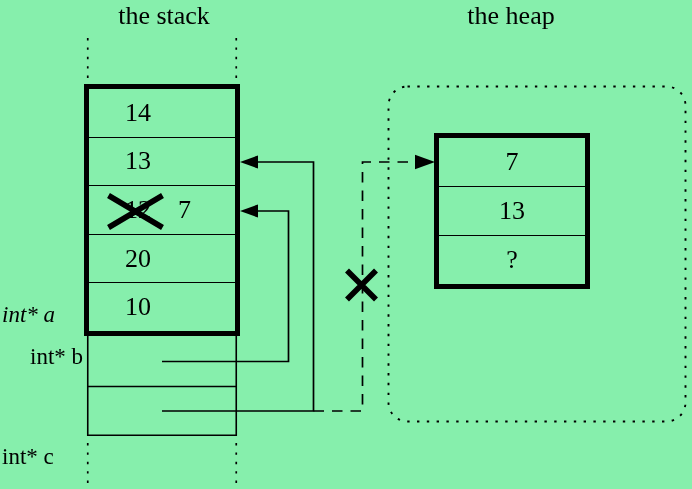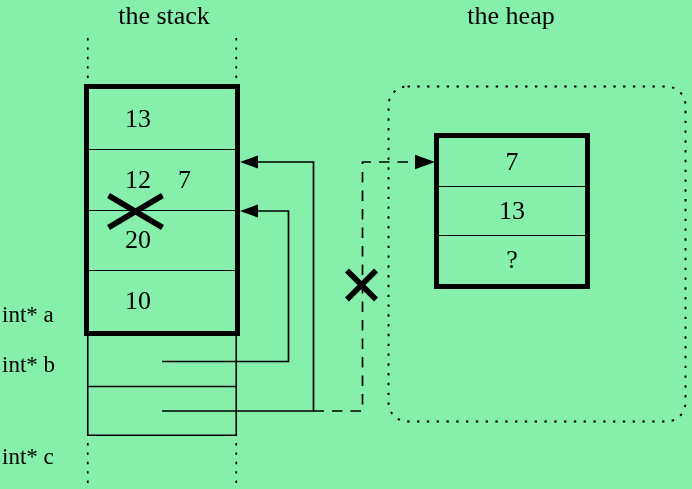--- a/index.html
+++ b/index.html
@@ -52,42 +52,45 @@
 
   .ptr-label {
     position: absolute;
     left: 2px;
     width: 66px;
     font-size: 23px;
     line-height: 26px;
     text-align: left;
     white-space: nowrap;
   }
-  #ptr-label-a { top: 302px; }
-  #ptr-label-b { top: 352px; }
+  #ptr-label-a { top: 302px; font-style: italic; }
+  #ptr-label-b { top: 344px; margin-left: 28px; }
   #ptr-label-c { top: 400px; margin-top: 44px; }
 
   #lines-layer {
     position: absolute;
     left: 0;
     top: 0;
     width: 692px;
     height: 489px;
     pointer-events: none;
   }
 </style>
 </head>
 <body>
 
 <div id="canvas">
 
   <div class="title" id="stack-title">the stack</div>
   <div class="title" id="heap-title">the heap</div>
 
   <div class="mem-box" id="stack-box">
+    <div class="mem-cell">
+      <span>14</span>
+    </div>
     <div class="mem-cell">
       <span>13</span>
     </div>
     <div class="mem-cell">
       <span>12</span>
       <span class="new-value">7</span>
     </div>
     <div class="mem-cell">
       <span>20</span>
     </div>

